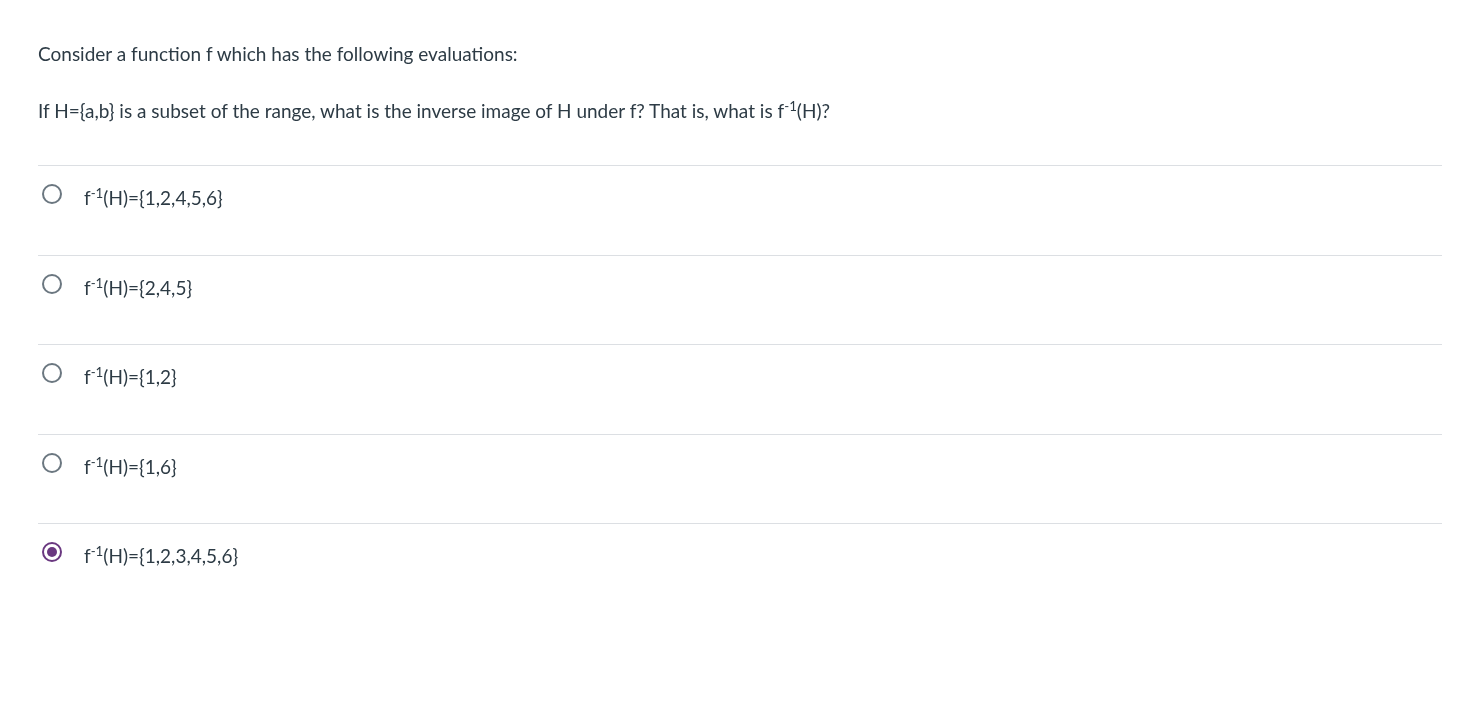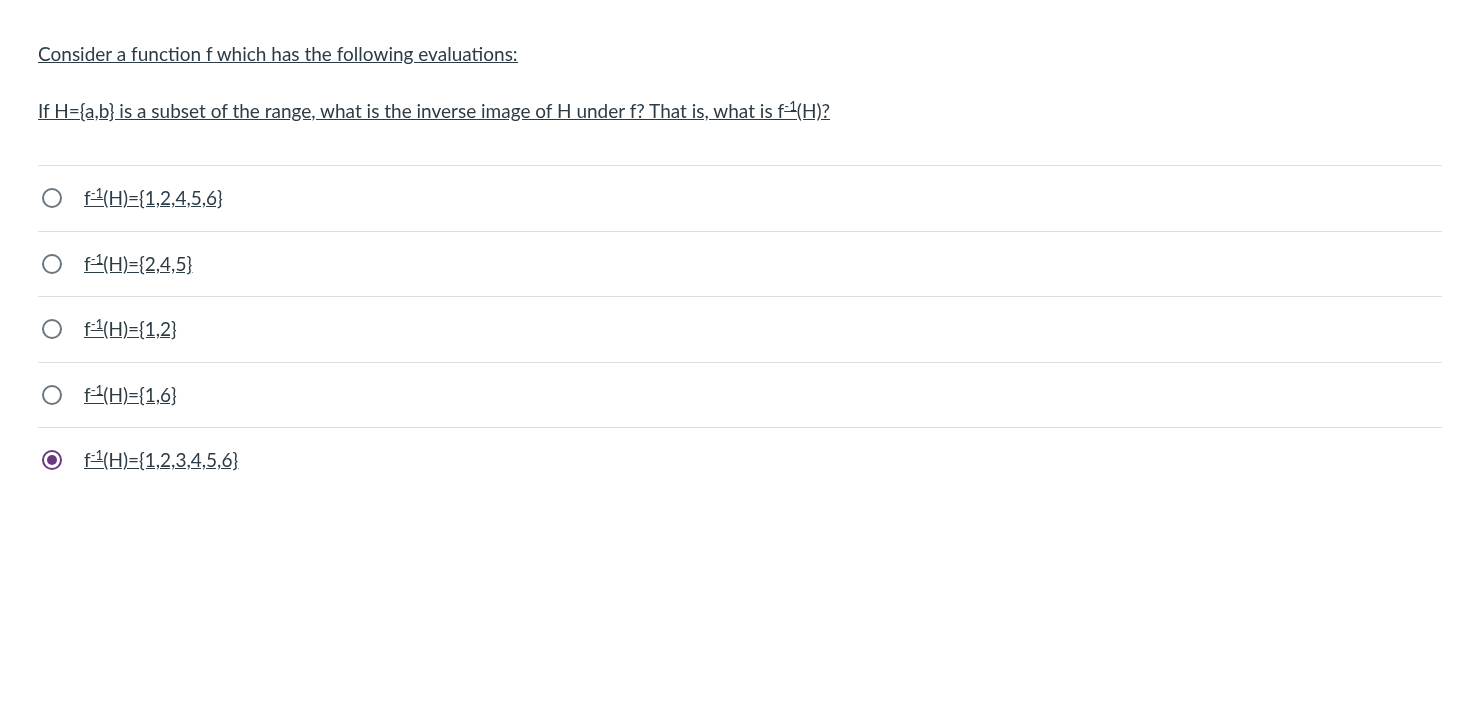--- a/index.html
+++ b/index.html
@@ -1,43 +1,42 @@
 <!DOCTYPE html>
 <html><head>
 <meta charset="utf-8">
 <style>
   * {
     margin: 0;
     padding: 0;
     box-sizing: border-box;
-    text-decoration: underline;
   }
   body {
     font-family: "Lato", "Helvetica Neue", Helvetica, Arial, sans-serif;
     background: #ffffff;
     color: #2d3b45;
     font-size: 19px;
     line-height: 1.5;
     padding: 40px 38px;
     width: 1480px;
   }
   .question-stem p {
     margin-bottom: 28px;
     color: #2d3b45;
     font-weight: 400;
   }
   .answer-list {
     margin-top: 40px;
   }
   .answer-row {
     display: flex;
-    align-items: center;
     padding: 18px 8px 18px 4px;
     border-top: 1px solid #dcdfe3;
     cursor: pointer;
+    margin-top: 24px;
   }
   .answer-row:first-child {
     border-top: 1px solid #dcdfe3;
   }
   .answer-row:last-child {
     border-bottom: none;
   }
   .radio {
     width: 20px;
     height: 20px;

